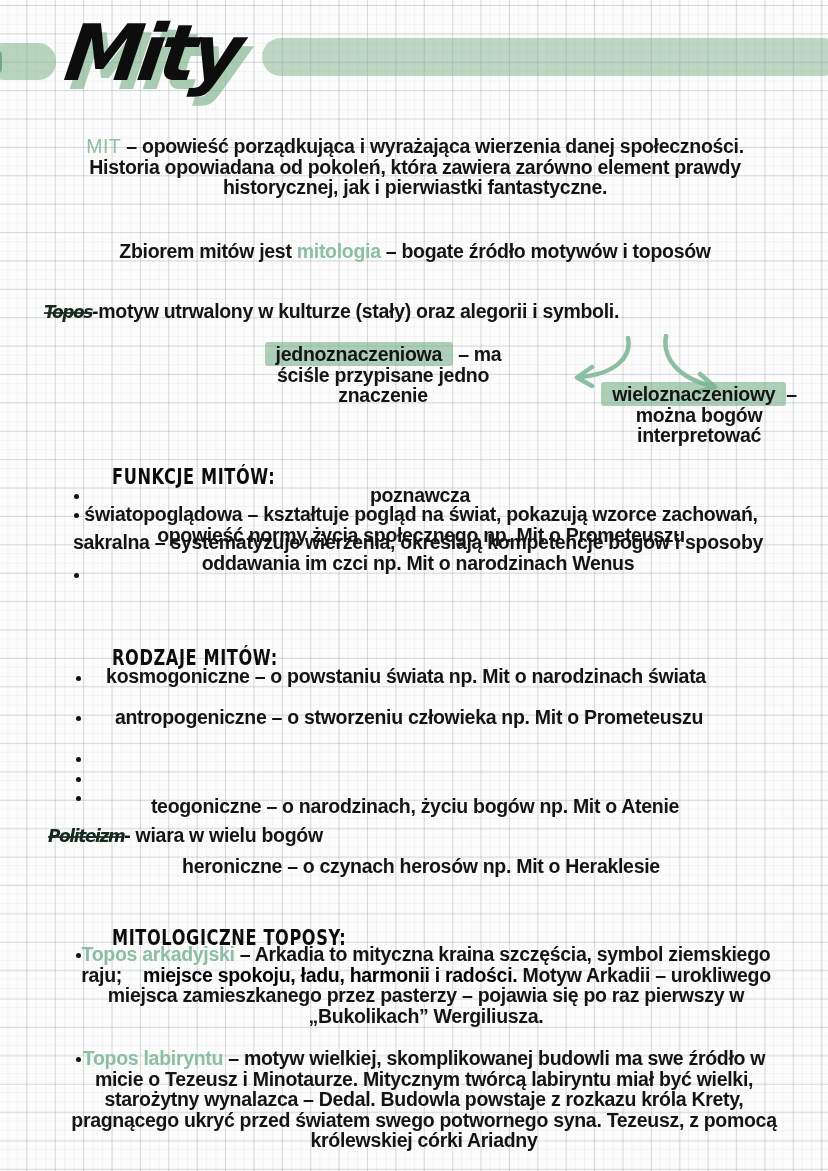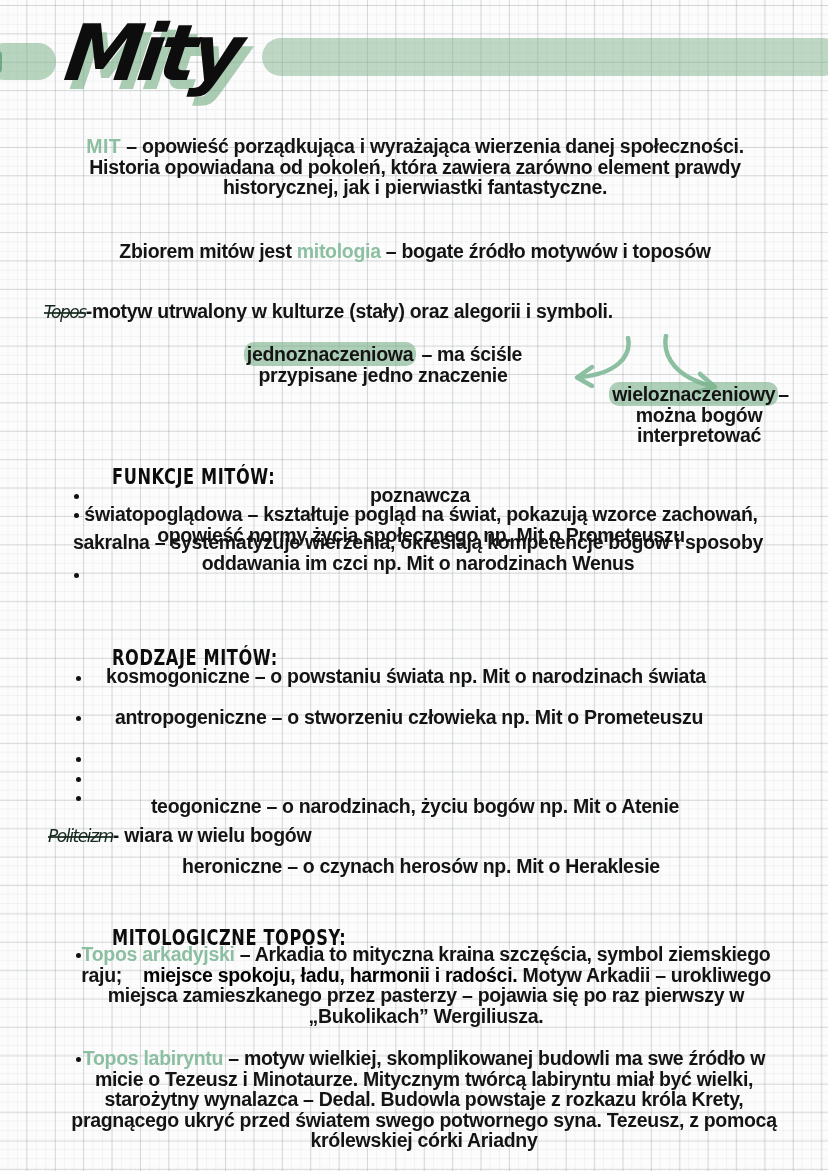--- a/index.html
+++ b/index.html
@@ -44,50 +44,50 @@
   
   .blk{position:absolute;color:#141414;
     font-family:"Liberation Sans", sans-serif;
     font-size:19.5px;line-height:20.5px;text-align:center;
     font-weight:600;letter-spacing:-0.3px;}
   .blk.l{text-align:left;}
   .green{color:#8cbfa1;}
   .bold{font-weight:700;color:#000;margin-left:16px;}
   .script{
     font-family:"DejaVu Sans", sans-serif;
-    font-style:italic;font-weight:normal;letter-spacing:-1.4px;
+    font-style:italic;font-weight:bold;letter-spacing:-1.4px;
     color:#16291f;text-decoration:line-through;
     text-decoration-color:rgba(22,41,31,0.85);text-decoration-thickness:2px;
     font-size:17px;
   }
   .hd{
     position:absolute;color:#0c0c0c;
     font-family:"DejaVu Sans Condensed","DejaVu Sans", sans-serif;
     font-weight:bold;font-size:18px;letter-spacing:0.6px;
     transform:scaleY(1.18);transform-origin:left top;
   }
   .mark{
     background:rgba(125,178,140,0.62);
-    padding:1px 3px;border-radius:10px;
+    padding:1px 11px;border-radius:3px;
     box-decoration-break:clone;-webkit-box-decoration-break:clone;
   }
   .dot{position:absolute;width:5px;height:5px;border-radius:50%;background:#111;}
   .arrow{position:absolute;}
 </style>
 </head>
 <body>
 
 <div id="page">
 
   <div class="hl-left"></div>
   <div class="hl-right"></div>
   <div class="title">Mity</div>
 
   <div class="blk" style="left:60px;top:136px;width:710px;">
-    <span class="green" style="font-weight:700;letter-spacing:0.5px;">MIT</span>
+    <span class="green" style="font-weight:400;letter-spacing:0.5px;">MIT</span>
     <span>– opowieść porządkująca i wyrażająca wierzenia danej społeczności. Historia opowiadana od pokoleń, która zawiera zarówno element prawdy historycznej, jak i pierwiastki fantastyczne.</span>
   </div>
 
   <div class="blk" style="left:80px;top:241px;width:670px;">
     <span>Zbiorem mitów jest </span><span class="green" style="font-weight:800;">mitologia</span><span> – bogate źródło motywów i toposów</span>
   </div>
 
   <div class="blk l" style="left:44px;top:301px;width:760px;">
     <span class="script">Topos</span><span>-motyw utrwalony w kulturze (stały) oraz alegorii i symboli.</span>
   </div>

